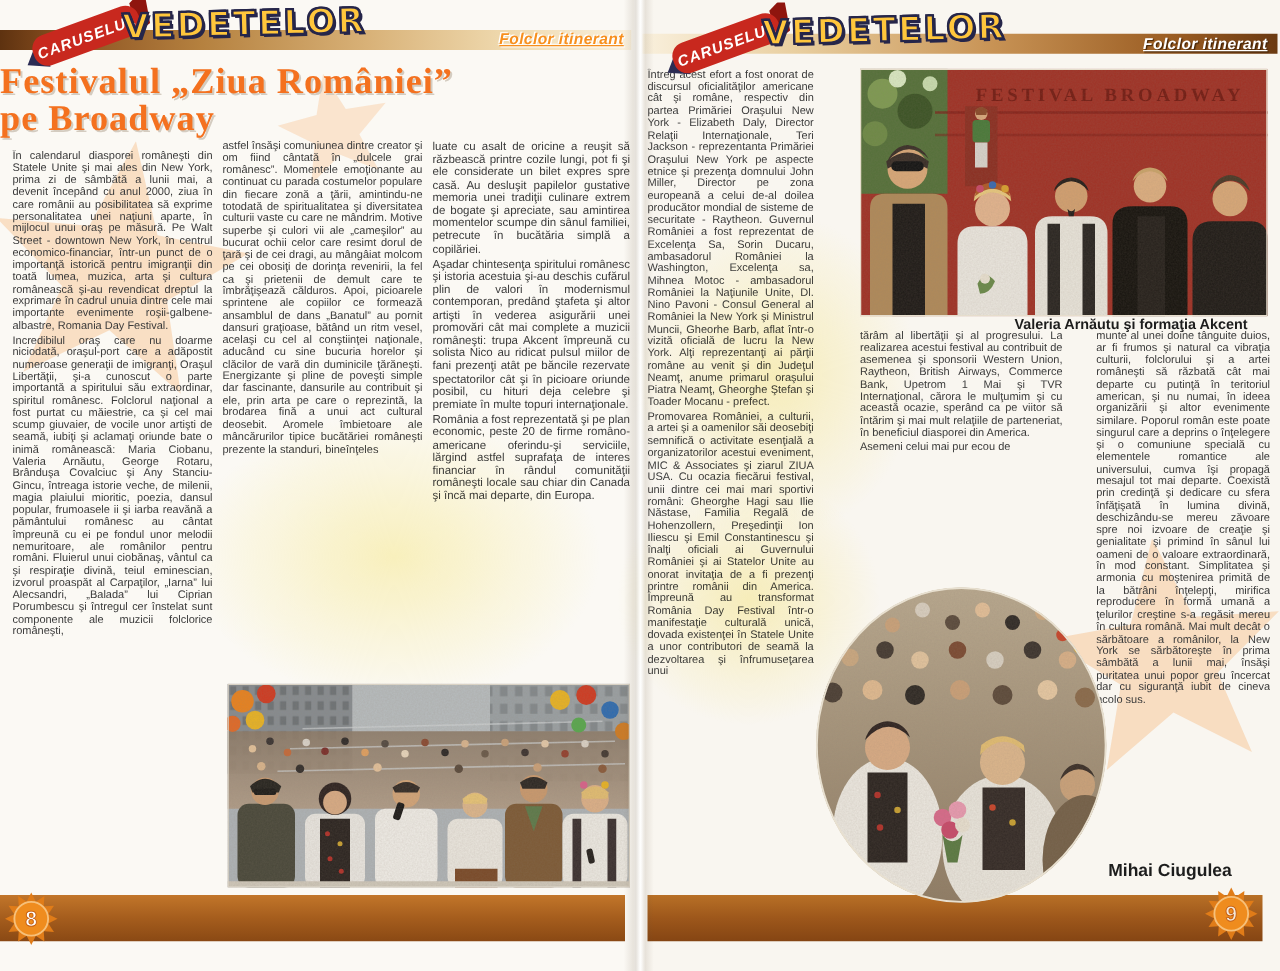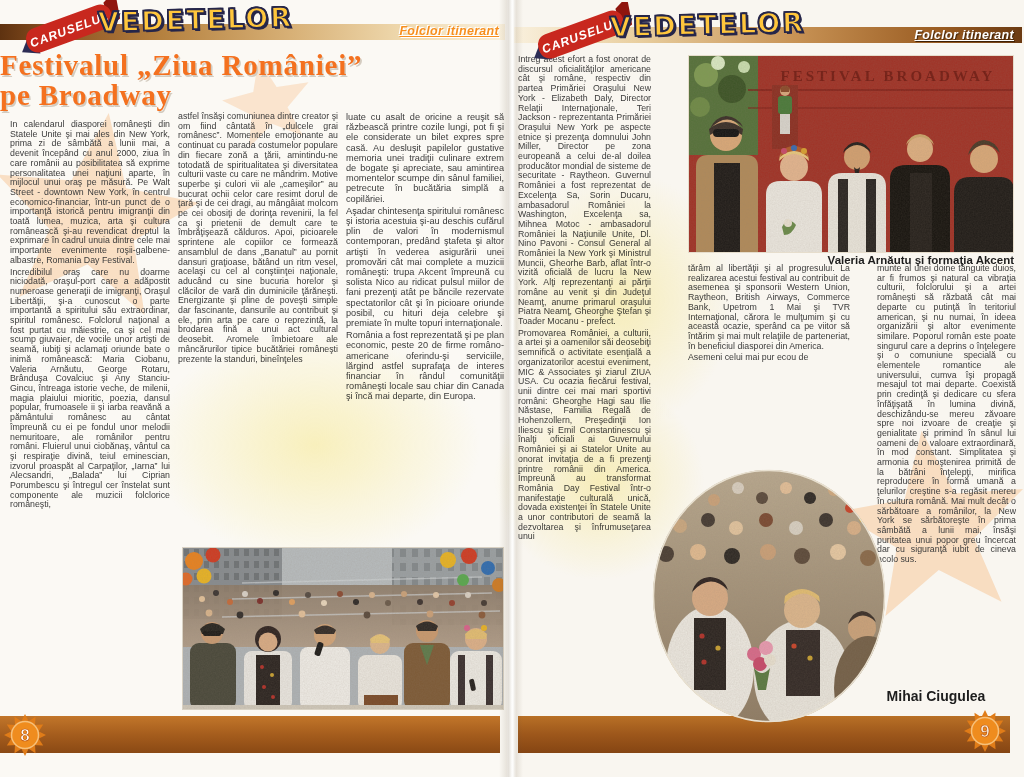--- a/index.html
+++ b/index.html
@@ -291,21 +291,21 @@
           <circle cx="232" cy="94" r="13" fill="#dcae80"></circle>
           <path d="M218 90 Q232 74 246 90 Q243 80 232 79 Q221 80 218 90 Z" fill="#caa46a"></path>
           <path d="M266 198 L266 138 Q266 122 282 122 L312 122 Q326 122 326 136 L326 198 Z" fill="#201c18"></path>
           <circle cx="296" cy="104" r="14" fill="#d8a878"></circle>
           <path d="M280 100 Q296 80 312 98 Q308 86 296 85 Q284 86 280 100 Z" fill="#4a3a28"></path>
         </g>
         <rect width="326" height="198" filter="url(#grainF)" opacity=".45"></rect>
         <rect x="0.5" y="0.5" width="325" height="197" fill="none" stroke="#e6ddcc"></rect>
       </svg>
     </div>
-    <div class="caption" style="left:174px;top:254px;width:326px;">Valeria Arnăutu şi formaţia Akcent</div>
+    <div class="caption" style="left:158px;top:254px;width:326px;">Valeria Arnăutu şi formaţia Akcent</div>
 
     <div class="col" style="left:4px;top:55px;width:164px;height:680px;">
       <span class="push-r"></span>
       <p>Întreg acest efort a fost onorat de discursul oficialităţilor americane cât şi române, respectiv din partea Primăriei Oraşului New York - Elizabeth Daly, Director Relaţii Internaţionale, Teri Jackson - reprezentanta Primăriei Oraşului New York pe aspecte etnice şi prezenţa domnului John Miller, Director pe zona europeană a celui de-al doilea producător mondial de sisteme de securitate - Raytheon. Guvernul României a fost reprezentat de Excelenţa Sa, Sorin Ducaru, ambasadorul României la Washington, Excelenţa sa, Mihnea Motoc - ambasadorul României la Naţiunile Unite, Dl. Nino Pavoni - Consul General al României la New York şi Ministrul Muncii, Gheorhe Barb, aflat într-o vizită oficială de lucru la New York. Alţi reprezentanţi ai părţii române au venit şi din Judeţul Neamţ, anume primarul oraşului Piatra Neamţ, Gheorghe Ştefan şi Toader Mocanu - prefect.</p>
       <p>Promovarea României, a culturii, a artei şi a oamenilor săi deosebiţi semnifică o activitate esenţială a organizatorilor acestui eveniment, MIC &amp; Associates şi ziarul ZIUA USA. Cu ocazia fiecărui festival, unii dintre cei mai mari sportivi români: Gheorghe Hagi sau Ilie Năstase, Familia Regală de Hohenzollern, Preşedinţii Ion Iliescu şi Emil Constantinescu şi înalţi oficiali ai Guvernului României şi ai Statelor Unite au onorat invitaţia de a fi prezenţi printre românii din America. Împreună au transformat România Day Festival într-o manifestaţie culturală unică, dovada existenţei în Statele Unite a unor contributori de seamă la dezvoltarea şi înfrumuseţarea unui</p>
     </div>
     <div class="col" style="left:174px;top:264px;width:162px;height:215px;">
       <p>tărâm al libertăţii şi al progresului. La realizarea acestui festival au contribuit de asemenea şi sponsorii Western Union, Raytheon, British Airways, Commerce Bank, Upetrom 1 Mai şi TVR Internaţional, cărora le mulţumim şi cu această ocazie, sperând ca pe viitor să întărim şi mai mult relaţiile de parteneriat, în beneficiul diasporei din America.</p>
       <p>Asemeni celui mai pur ecou de</p>
     </div>

